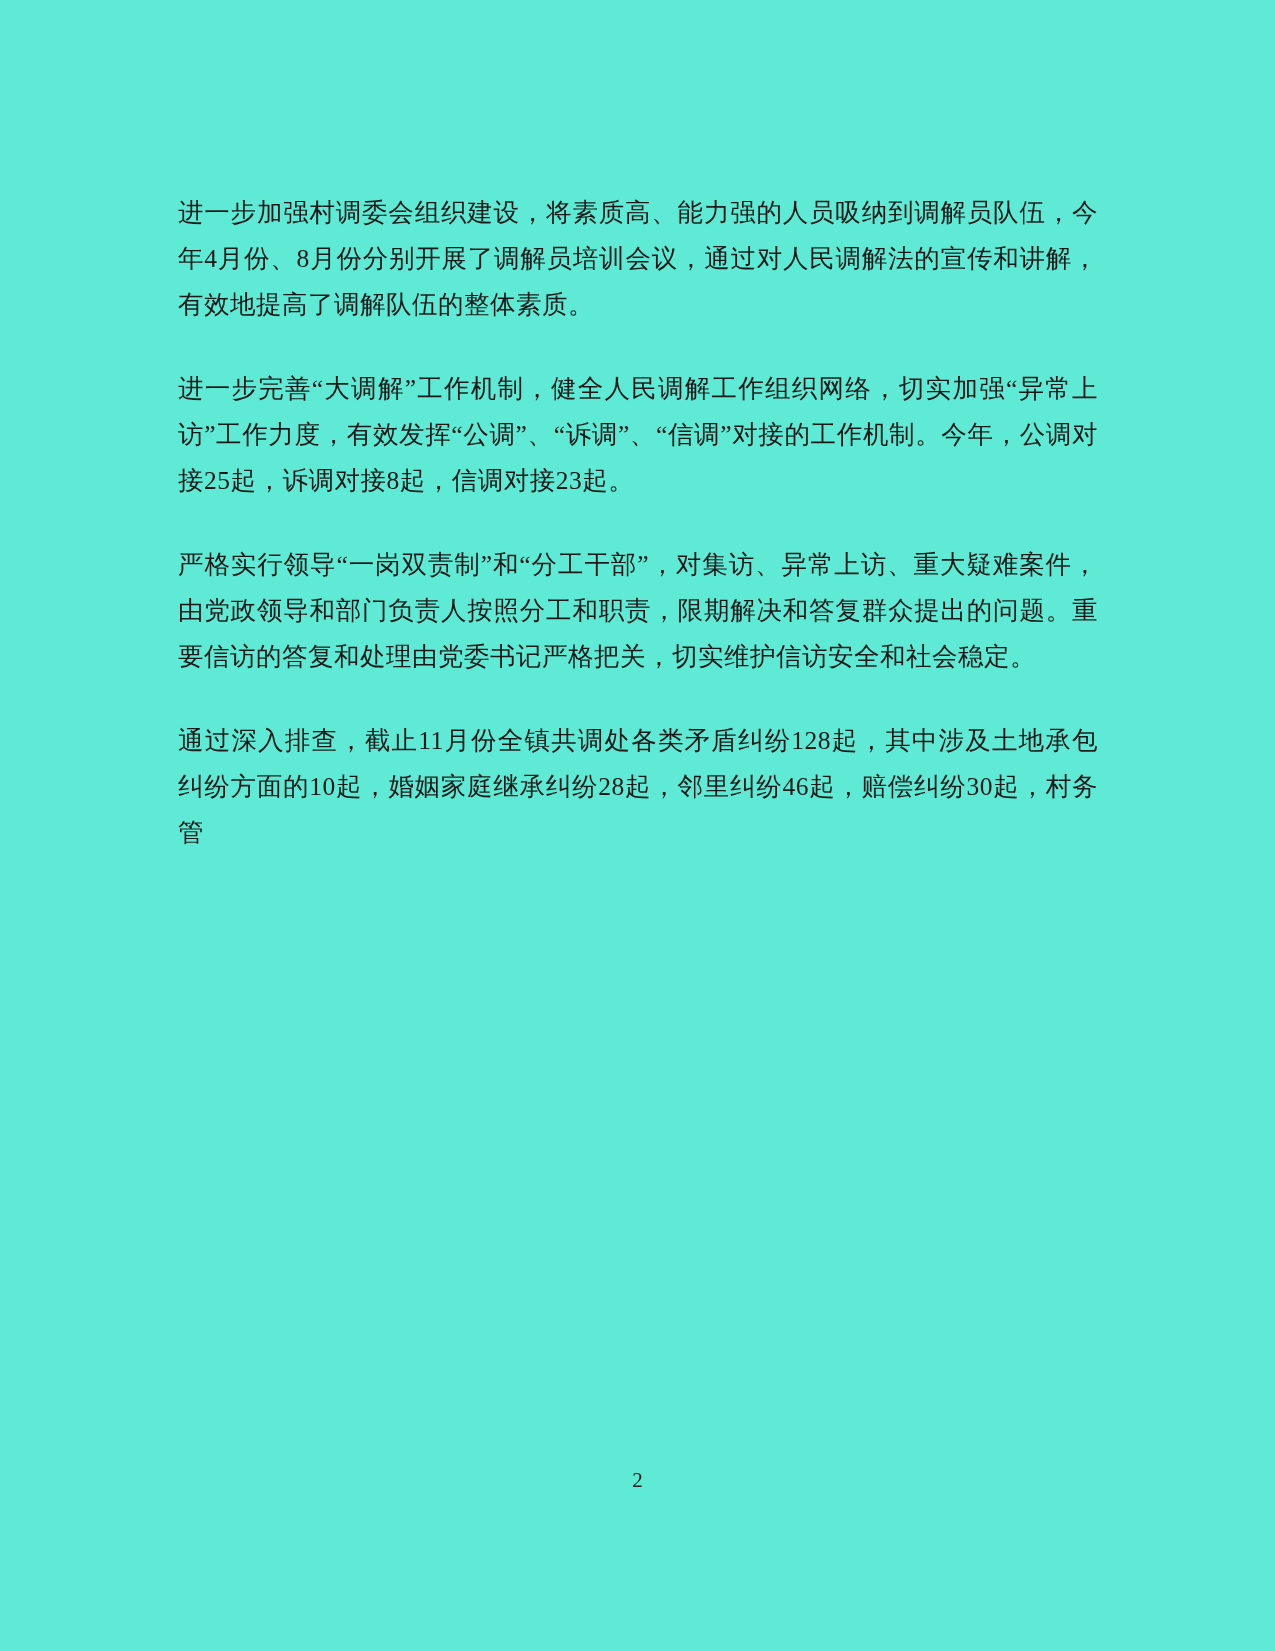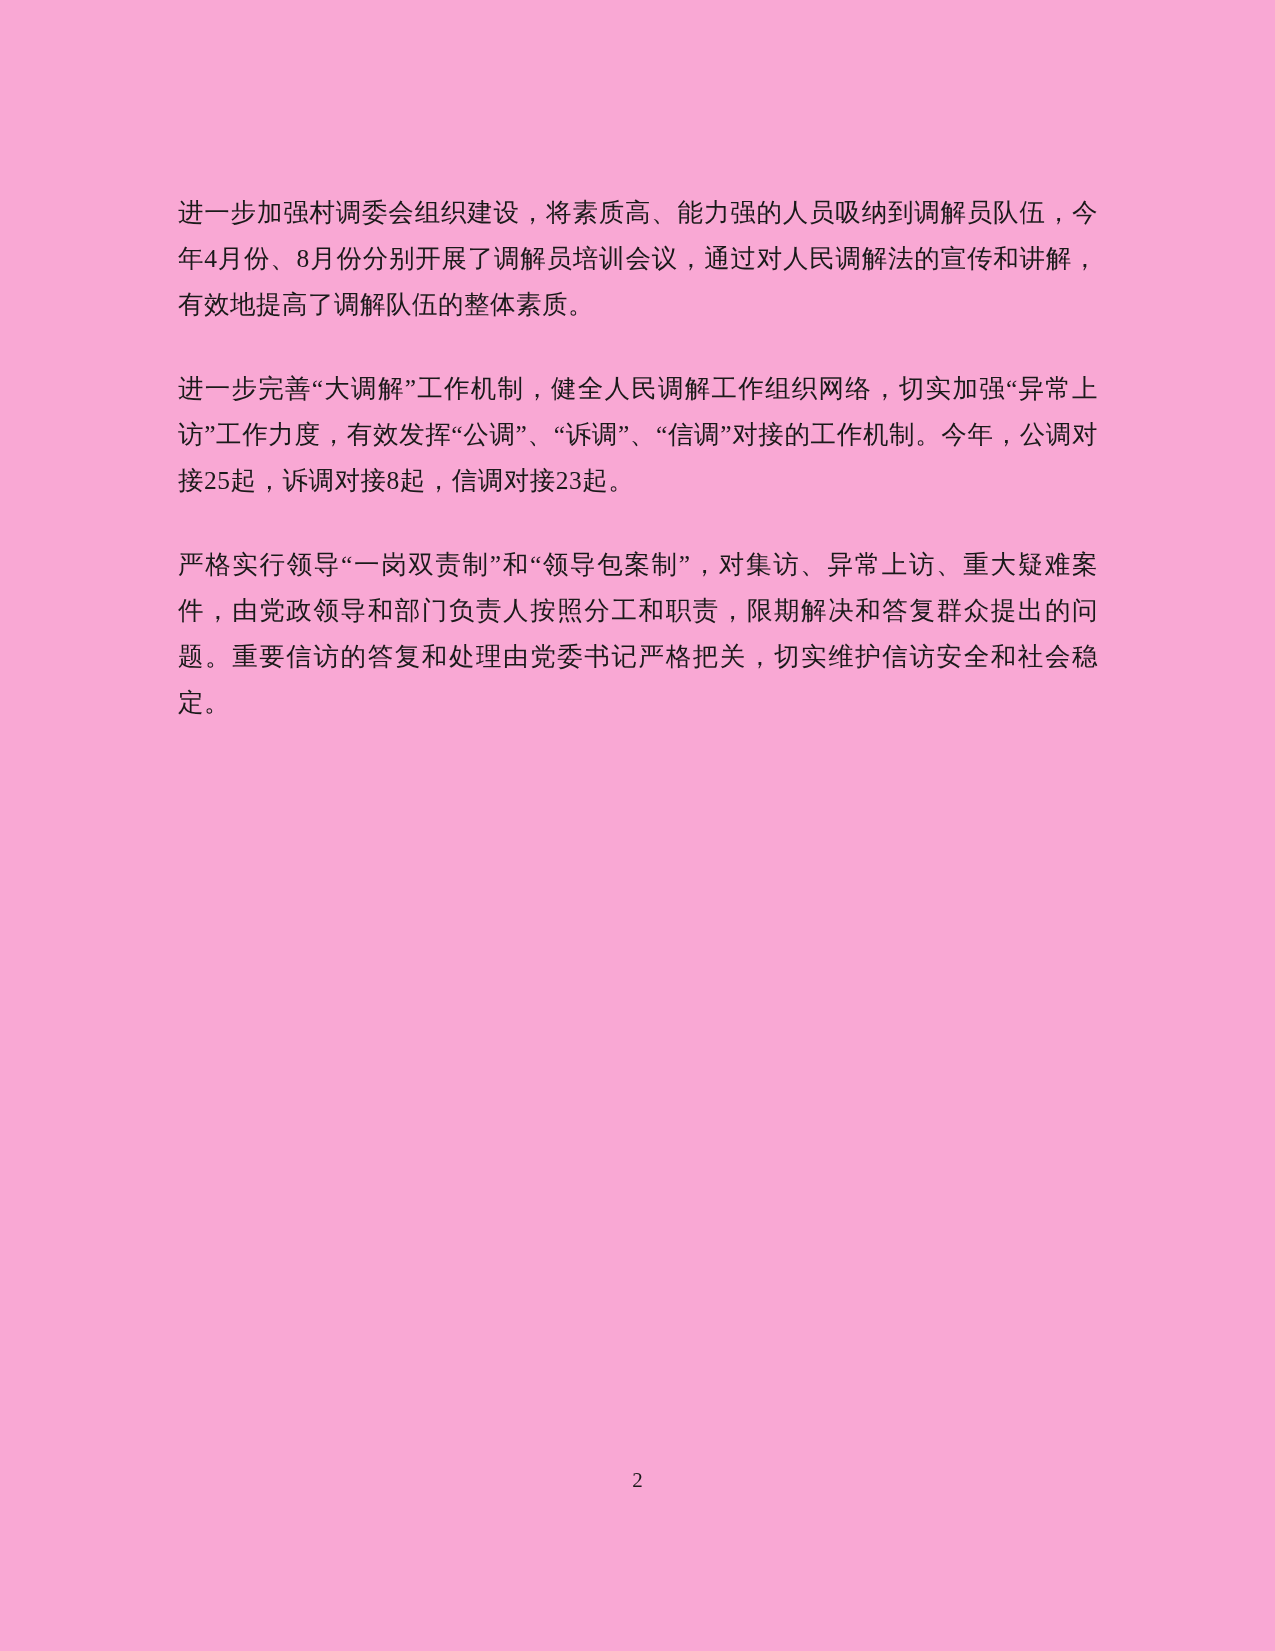--- a/index.html
+++ b/index.html
@@ -9,21 +9,21 @@
   }
   body {
     font-family: "Liberation Serif", "DejaVu Serif", serif;
     color: #000000;
   }
   .page {
     position: relative;
     width: 1275px;
     height: 1651px;
     margin: 0 auto;
-    background: #f9a8d4;
+    background: #5eead4;
     box-sizing: border-box;
     overflow: hidden;
   }
   .content {
     position: absolute;
     left: 178px;
     top: 190px;
     width: 920px;
   }
   .para {
@@ -49,16 +49,17 @@
     font-family: "Liberation Serif", "DejaVu Serif", serif;
   }
 </style>
 </head>
 <body>
 
 <div class="page">
   <div class="content">
     <p class="para">进一步加强村调委会组织建设，将素质高、能力强的人员吸纳到调解员队伍，今年4月份、8月份分别开展了调解员培训会议，通过对人民调解法的宣传和讲解，有效地提高了调解队伍的整体素质。</p>
     <p class="para">进一步完善“大调解”工作机制，健全人民调解工作组织网络，切实加强“异常上访”工作力度，有效发挥“公调”、“诉调”、“信调”对接的工作机制。今年，公调对接25起，诉调对接8起，信调对接23起。</p>
-    <p class="para">严格实行领导“一岗双责制”和“领导包案制”，对集访、异常上访、重大疑难案件，由党政领导和部门负责人按照分工和职责，限期解决和答复群众提出的问题。重要信访的答复和处理由党委书记严格把关，切实维护信访安全和社会稳定。</p>
+    <p class="para">严格实行领导“一岗双责制”和“分工干部”，对集访、异常上访、重大疑难案件，由党政领导和部门负责人按照分工和职责，限期解决和答复群众提出的问题。重要信访的答复和处理由党委书记严格把关，切实维护信访安全和社会稳定。</p>
+    <p class="para">通过深入排查，截止11月份全镇共调处各类矛盾纠纷128起，其中涉及土地承包纠纷方面的10起，婚姻家庭继承纠纷28起，邻里纠纷46起，赔偿纠纷30起，村务管</p>
   </div>
   <div class="page-number">2</div>
 </div>
 
 </body></html>

